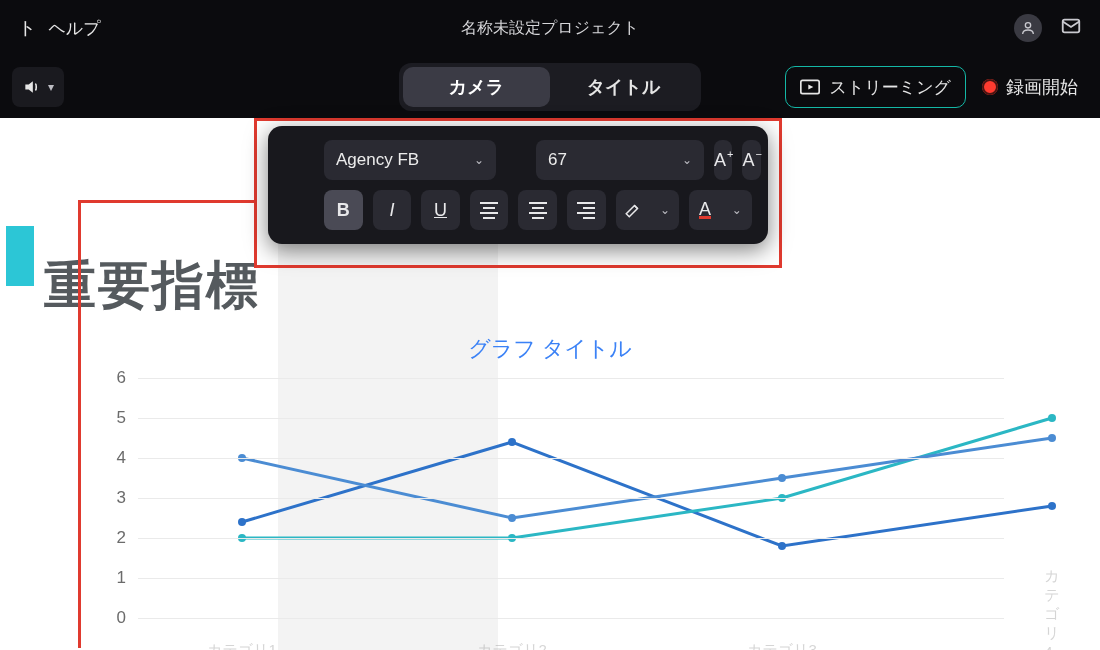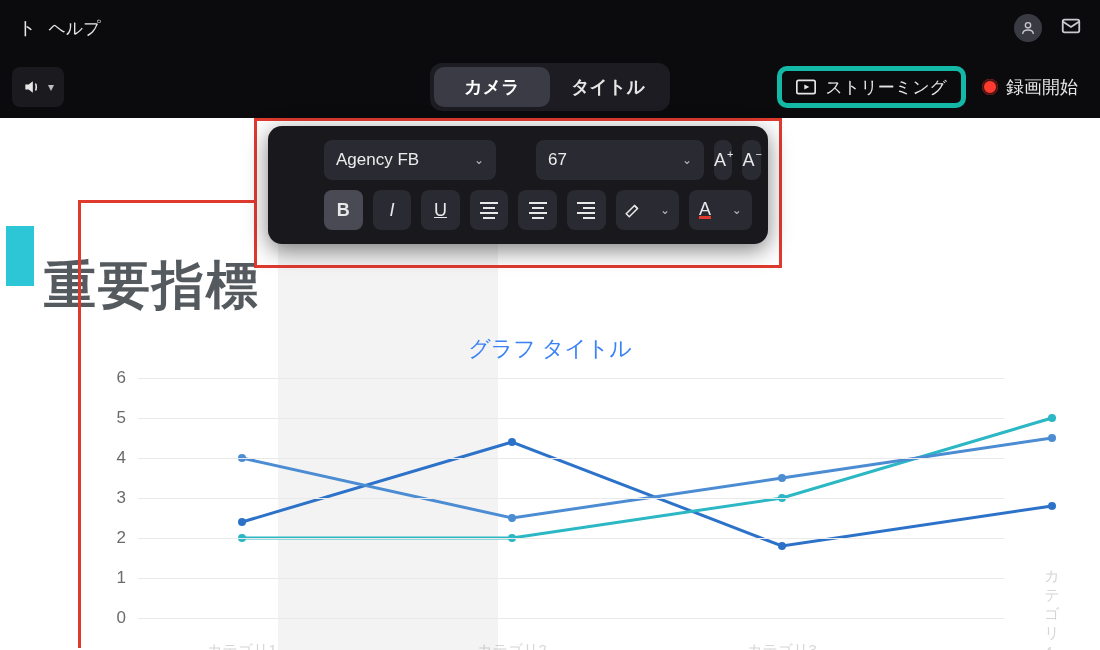--- a/index.html
+++ b/index.html
@@ -39,28 +39,28 @@
   }
   .vol-btn {
     background:#1a1a1f; border-radius:8px; height:40px;
     display:flex; align-items:center; padding:0 10px; gap:6px; cursor:pointer;
   }
   .pill-tabs {
     position:absolute; left:50%; transform:translateX(-50%);
     display:flex; background:#1c1c22; border-radius:12px; padding:4px;
   }
   .pill-tabs .pill {
-    width:116px; height:40px; display:flex; align-items:center; justify-content:center;
+    width:147px; height:40px; display:flex; align-items:center; justify-content:center;
     border-radius:10px; font-size:18px; font-weight:600; cursor:pointer;
   }
   .pill.active { background:#3b3b45; color:#fff; }
   .pill.inactive { color:#e6e6e6; }
   .toolbar .right-btns { margin-left:auto; display:flex; gap:16px; align-items:center; }
   .outline-btn {
-    border:5px solid #14b8a6; border-radius:10px; height:42px;
+    border:1px solid #14b8a6; border-radius:10px; height:42px;
     display:flex; align-items:center; padding:0 14px; gap:10px; font-size:17px; cursor:pointer;
   }
   .rec-btn { font-size:18px; display:flex; align-items:center; gap:8px; cursor:pointer; padding-right:10px;}
   .rec-dot { width:16px; height:16px; border-radius:50%; background:#ff3b30; box-shadow:0 0 0 2px #4a1512 inset; }
 
   
   .stage { position:absolute; top:118px; left:0; right:0; bottom:0; background:#ffffff; }
   .slide { position:relative; width:100%; height:100%; }
   .grey-band { position:absolute; left:278px; top:118px; width:220px; bottom:0; background:#f3f3f3; }
 
@@ -120,20 +120,21 @@
   .align-ic { display:flex; flex-direction:column; gap:3px; align-items:center; }
   .align-ic span { display:block; height:2px; background:#e8e8ea; }
 
 </style>
 </head>
 <body>
 
 <div class="menubar">
   <span class="tri-cut">ト</span>
   <span class="help-text">ヘルプ</span>
+  <span class="proj-title">名称未設定プロジェクト</span>
   <div class="right">
     <div class="avatar-circle">
       <svg width="16" height="16" viewBox="0 0 24 24" fill="none" stroke-width="2">
         <circle cx="12" cy="8" r="4"></circle>
           <path d="M4 21c0-4 4-6 8-6s8 2 8 6"></path>
       </svg>
     </div>
     <span class="mail-icon">
       <svg width="22" height="22" viewBox="0 0 24 24" fill="none" stroke-width="2">
         <rect x="3" y="5" width="18" height="14" rx="2"></rect>

